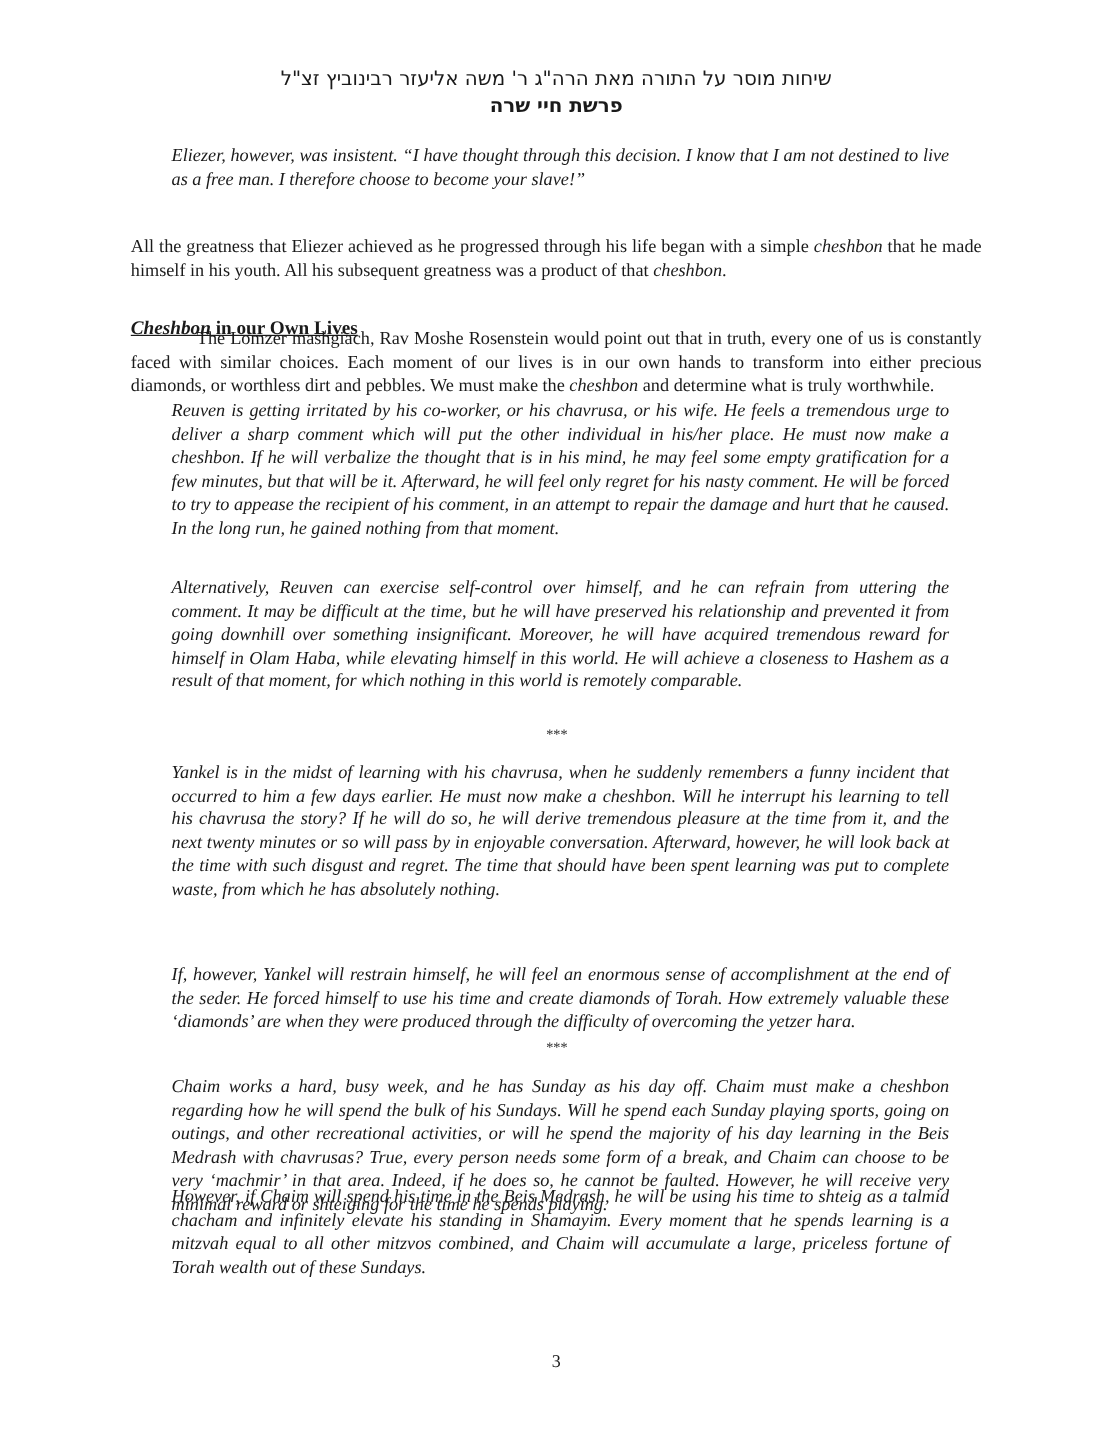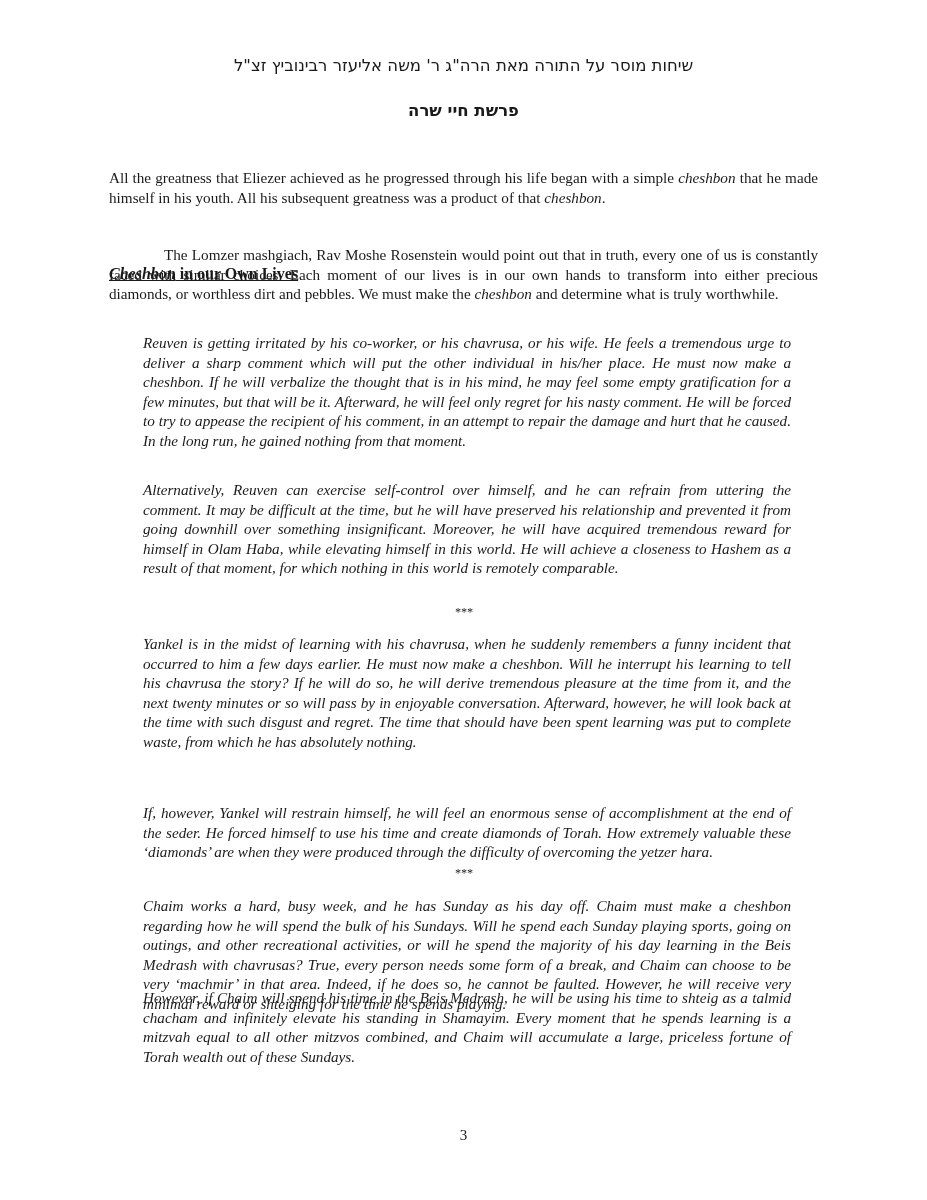--- a/index.html
+++ b/index.html
@@ -1,40 +1,41 @@
 <!DOCTYPE html>
 <html><head>
 <meta charset="utf-8">
 <style>
   html, body { margin: 0; padding: 0; background: #ffffff; }
   body { width: 927px; height: 1200px; position: relative; overflow: hidden;
          font-family: "Liberation Serif", "DejaVu Serif", serif; color: #1a1a1a; }
   .page { position: absolute; left: 0; top: 0; width: 927px; height: 1200px; }
   .header { position: absolute; left: 0; width: 927px; text-align: center; direction: rtl; }
   .header .l1 { position: absolute; top: 56px; width: 927px; font-size: 16.5px; font-family: "DejaVu Sans", sans-serif; }
-  .header .l2 { position: absolute; top: 78px; width: 927px; font-size: 16.5px; font-weight: bold; font-family: "DejaVu Sans", sans-serif; margin-top: 23px; }
+  .header .l2 { position: absolute; top: 78px; width: 927px; font-size: 16.5px; font-weight: bold; font-family: "DejaVu Sans", sans-serif; }
   .p { position: absolute; text-align: justify; text-align-last: left; font-size: 15.2px; line-height: 19.6px; margin: 0; }
-  .main { left: 109px; width: 709px; }
+  .main { left: 109px; width: 709px; margin-top: 28px; }
   .quote { left: 143px; width: 648px; font-style: italic; }
   .i { font-style: italic; }
   .heading { position: absolute; left: 109px; top: 225px; font-size: 16px; font-weight: bold; text-decoration: underline; margin-top: 40px; }
   .stars { position: absolute; left: 0; width: 927px; text-align: center; font-size: 12px; font-style: italic; }
   .pagenum { position: absolute; top: 1127px; left: 0; width: 927px; text-align: center; font-size: 15px; }
   .indent { display: inline-block; width: 55px; }
 </style>
 </head>
 <body>
 
 <div class="page">
 
   <div class="header">
     <div class="l1">שיחות מוסר על התורה מאת הרה"ג ר' משה אליעזר רבינוביץ זצ"ל</div>
     <div class="l2">פרשת חיי שרה</div>
   </div>
 
+  <p class="p quote" style="top:120px;">Eliezer, however, was insistent. “I have thought through this decision. I know that I am not destined to live as a free man. I therefore choose to become your slave!”</p>
 
   <p class="p main" style="top:168px;"><span>All the greatness that Eliezer achieved as he progressed through his life began with a simple </span><span class="i">cheshbon</span><span> that he made himself in his youth. All his subsequent greatness was a product of that </span><span class="i">cheshbon</span><span>.</span></p>
 
   <div class="heading"><span class="i">Cheshbon</span><span> in our Own Lives</span></div>
 
   <p class="p main" style="top:245px;"><span class="indent"></span><span>The Lomzer mashgiach, Rav Moshe Rosenstein would point out that in truth, every one of us is constantly faced with similar choices. Each moment of our lives is in our own hands to transform into either precious diamonds, or worthless dirt and pebbles. We must make the </span><span class="i">cheshbon</span><span> and determine what is truly worthwhile.</span></p>
 
   <p class="p quote" style="top:333px;">Reuven is getting irritated by his co-worker, or his chavrusa, or his wife. He feels a tremendous urge to deliver a sharp comment which will put the other individual in his/her place. He must now make a cheshbon. If he will verbalize the thought that is in his mind, he may feel some empty gratification for a few minutes, but that will be it. Afterward, he will feel only regret for his nasty comment. He will be forced to try to appease the recipient of his comment, in an attempt to repair the damage and hurt that he caused. In the long run, he gained nothing from that moment.</p>
   <p class="p quote" style="top:480px;">Alternatively, Reuven can exercise self-control over himself, and he can refrain from uttering the comment. It may be difficult at the time, but he will have preserved his relationship and prevented it from going downhill over something insignificant. Moreover, he will have acquired tremendous reward for himself in Olam Haba, while elevating himself in this world. He will achieve a closeness to Hashem as a result of that moment, for which nothing in this world is remotely comparable.</p>
 

